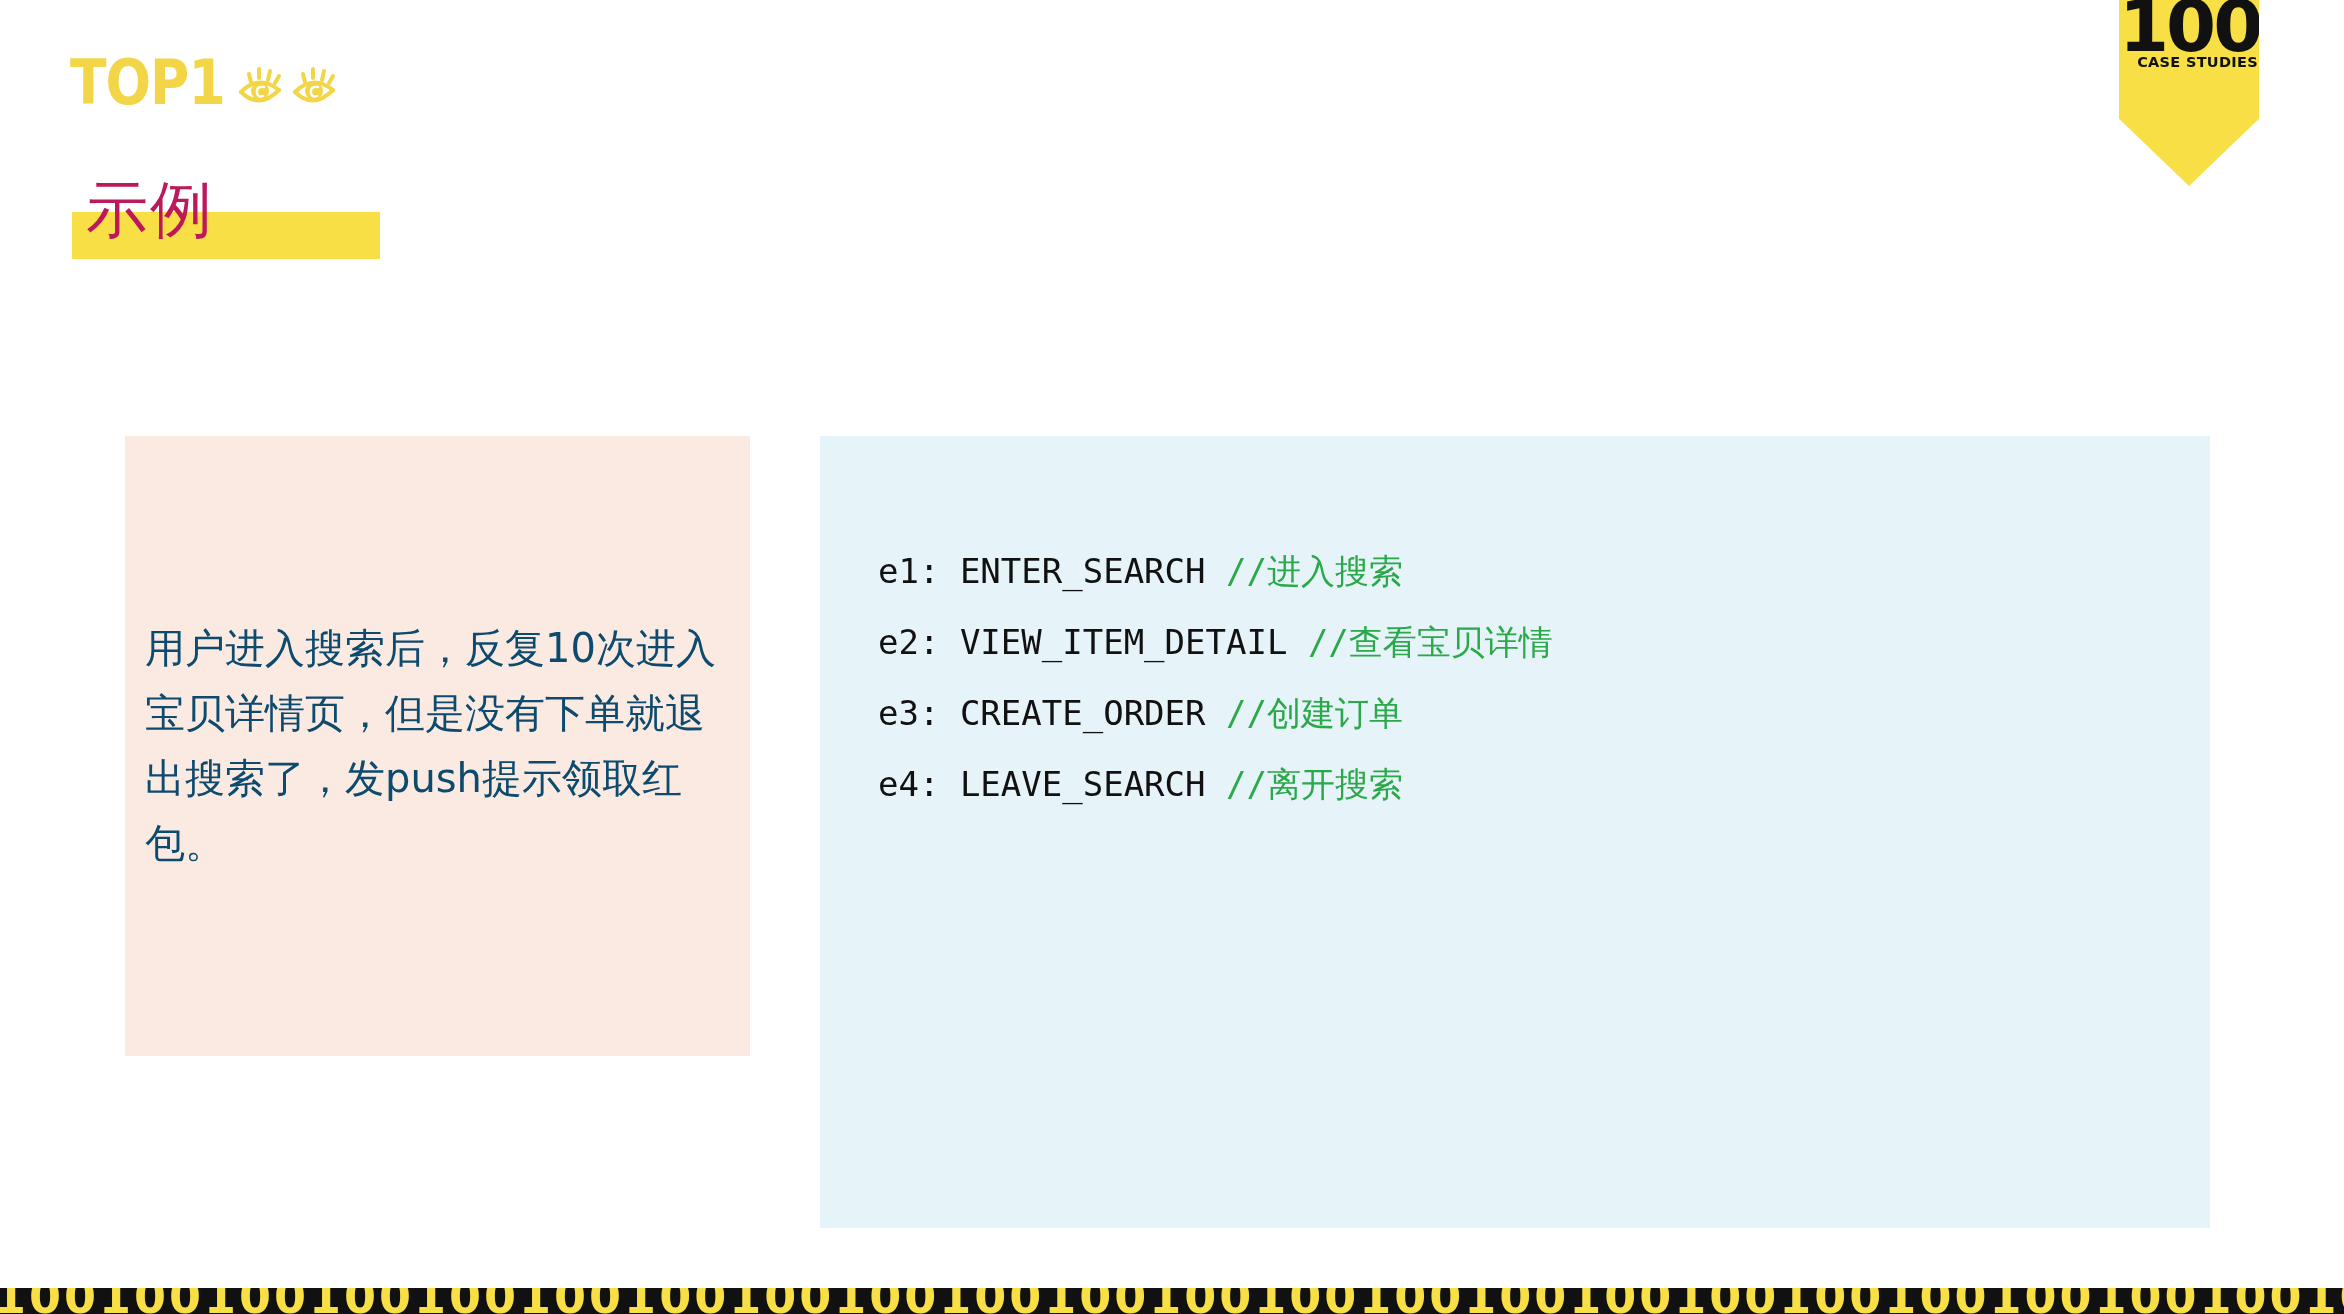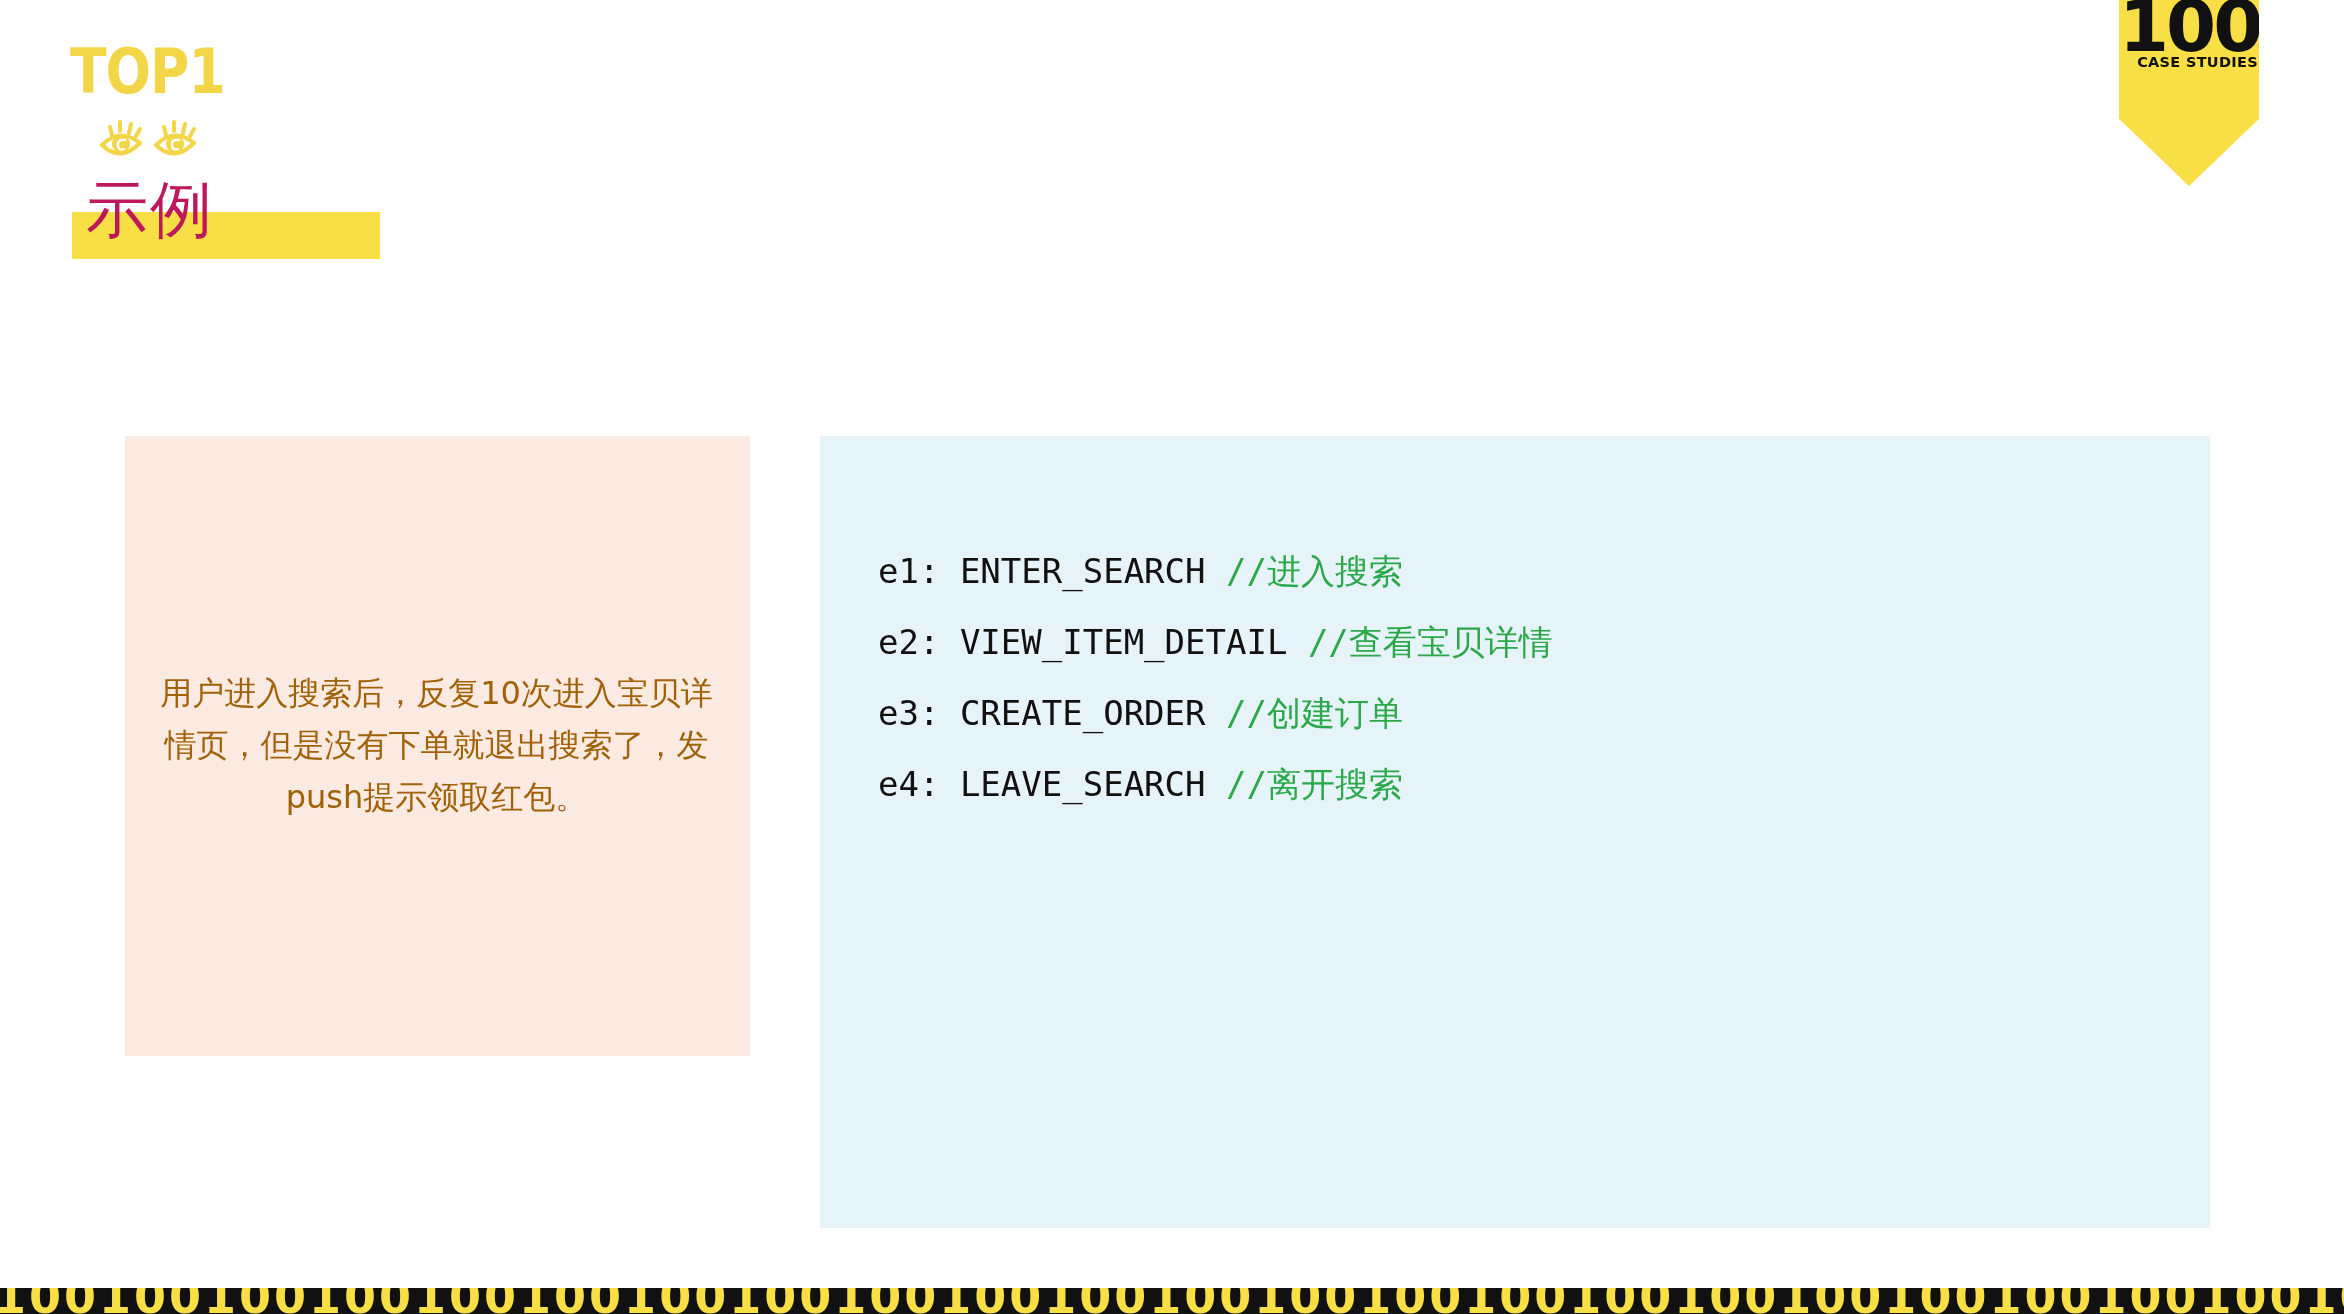--- a/index.html
+++ b/index.html
@@ -20,25 +20,24 @@
   .slide {
     position: absolute;
     inset: 0;
     background: #ffffff;
   }
 
   
   .logo {
     position: absolute;
     left: 70px;
-    top: 41px;
+    top: 52px;
     display: flex;
     align-items: center;
     gap: 4px;
-    flex-direction: column;
   }
   .logo-word {
     font-family: "DejaVu Sans", sans-serif;
     font-size: 62px;
     font-weight: bold;
     letter-spacing: -1px;
     color: #F2D648;
     line-height: 1;
     font-stretch: condensed;
     transform: scaleX(0.96);
@@ -123,25 +122,24 @@
     top: 436px;
     width: 625px;
     height: 620px;
     background: #FAEAE2;
     display: flex;
     align-items: center;
   }
   .scenario-text {
     padding: 0 22px 0 20px;
     font-family: "DejaVu Sans", sans-serif;
-    font-size: 32px;
+    font-size: 40px;
     line-height: 1.62;
-    color: #a16207;
+    color: #0c4a6e;
     letter-spacing: 0px;
-    text-align: center;
   }
 
   
   .code-box {
     position: absolute;
     left: 820px;
     top: 436px;
     width: 1390px;
     height: 792px;
     background: #E6F3F8;

